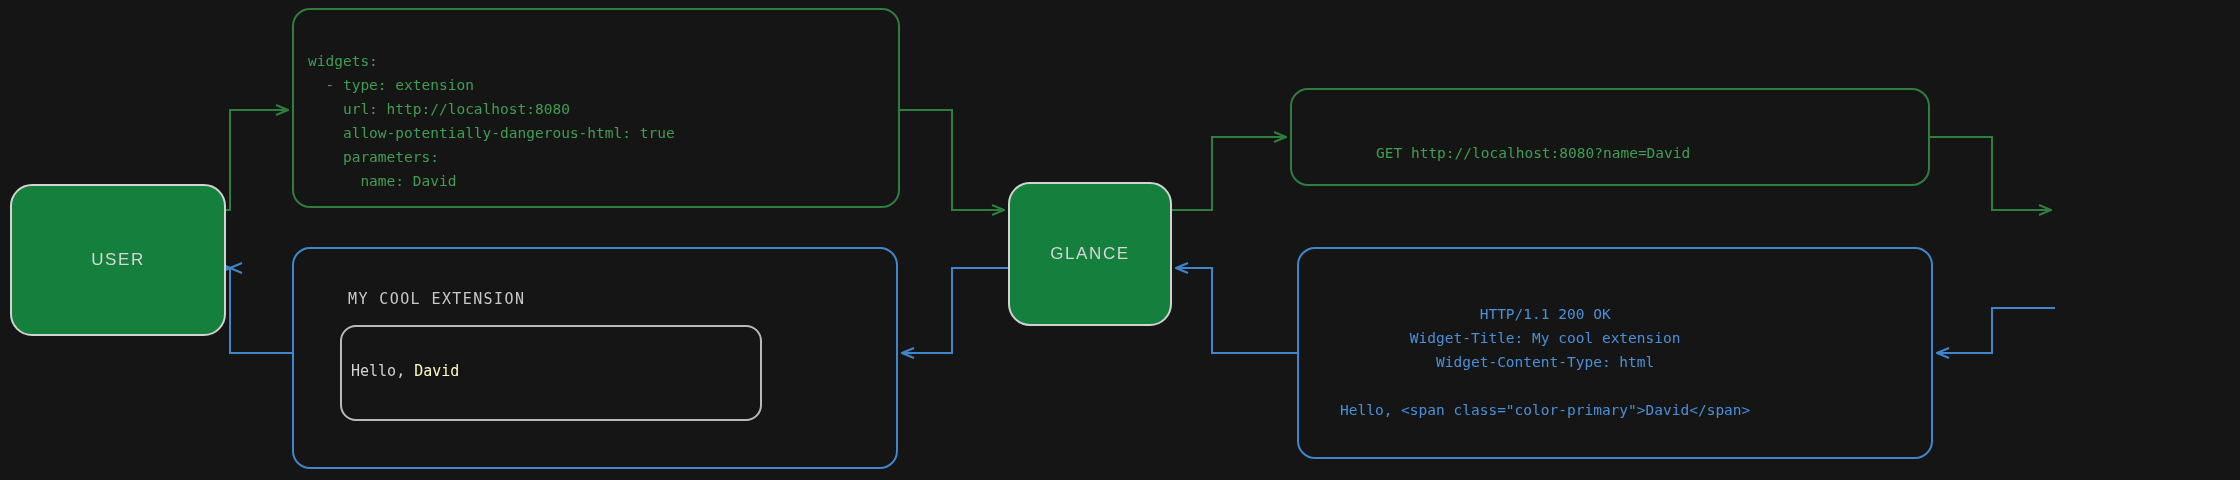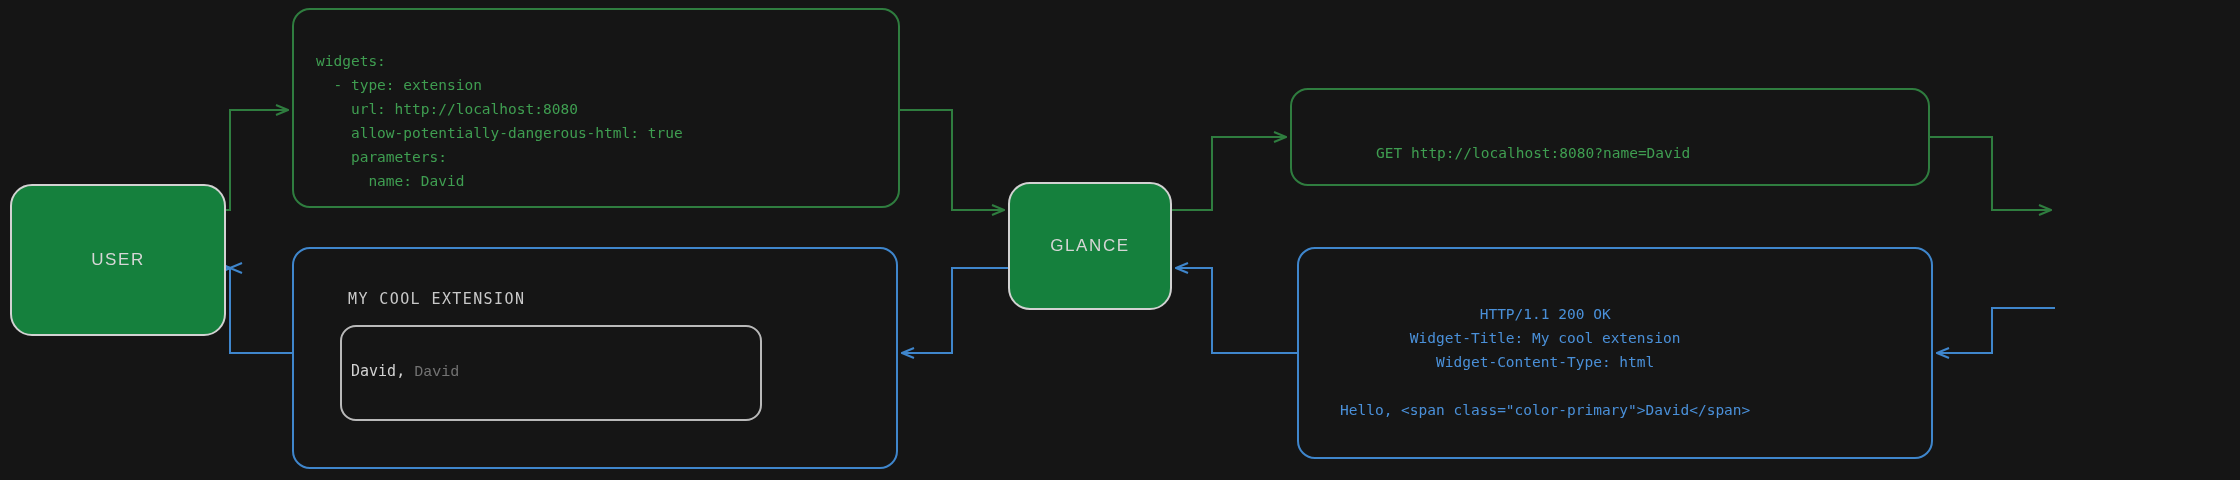--- a/index.html
+++ b/index.html
@@ -39,21 +39,21 @@
     font-family: "DejaVu Sans Mono", "Liberation Mono", monospace;
     font-size: 17px;
     letter-spacing: 1.2px;
     color: #d6d6d6;
   }
   .node-label.sans {
     font-family: "Liberation Sans", "DejaVu Sans", sans-serif;
     letter-spacing: 1.6px;
   }
   #node-user     { left: 10px;   top: 184px; width: 216px; height: 152px; }
-  #node-glance   { left: 1008px; top: 182px; width: 164px; height: 128px; }
+  #node-glance   { left: 1008px; top: 182px; width: 164px; height: 144px; }
   #node-extension{ left: 2055px; top: 184px; width: 174px; height: 152px; }
 
   
   .panel {
     position: absolute;
     box-sizing: border-box;
     border: 2px solid;
     border-radius: 18px;
     background: #151515;
   }
@@ -69,21 +69,21 @@
     position: absolute;
     white-space: pre;
     font-family: "DejaVu Sans Mono", "Liberation Mono", monospace;
     font-size: 14.5px;
     line-height: 24px;
     letter-spacing: 0px;
   }
   .code.green { color: #3f9e51; }
   .code.blue  { color: #4a90d9; }
 
-  #config-code   { left: 316px;  top: 34px; }
+  #config-code   { left: 308px;  top: 34px; }
   #request-code  { left: 1340px; top: 126px; margin-left: 36px; }
   #response-code { left: 1340px; top: 287px; text-align: center; }
 
   
   #render-title {
     position: absolute;
     left: 348px;
     top: 290px;
     font-family: "DejaVu Sans Mono", "Liberation Mono", monospace;
     font-size: 15px;
@@ -103,21 +103,21 @@
   }
   #render-text {
     position: absolute;
     left: 351px;
     top: 362px;
     font-family: "DejaVu Sans Mono", "Liberation Mono", monospace;
     font-size: 15px;
     color: #d2d2d2;
     white-space: pre;
   }
-  #render-name { color: #737373; font-family: Liberation Mono, monospace; }
+  #render-name { color: #fef9c3; }
 </style>
 </head>
 <body>
 
 <div id="stage">
 
   <svg class="connectors" viewBox="0 0 2240 480">
     <defs>
       <marker id="arrow-green" markerWidth="14" markerHeight="12" refX="13" refY="6" orient="auto" markerUnits="userSpaceOnUse">
         <path d="M1,1 L13,6 L1,11" fill="none" stroke="#2f7d3f" stroke-width="2"></path>
@@ -173,15 +173,15 @@
   <div class="panel blue" id="panel-response"></div>
   <pre class="code blue" id="response-code">HTTP/1.1 200 OK
 Widget-Title: My cool extension
 Widget-Content-Type: html
 
 Hello, &lt;span class="color-primary"&gt;David&lt;/span&gt;</pre>
 
   <div class="panel blue" id="panel-render"></div>
   <div id="render-title">MY COOL EXTENSION</div>
   <div id="render-widget"></div>
-  <div id="render-text"><span>David, </span><span id="render-name">David</span></div>
+  <div id="render-text"><span>Hello, </span><span id="render-name">David</span></div>
 
 </div>
 
 </body></html>

